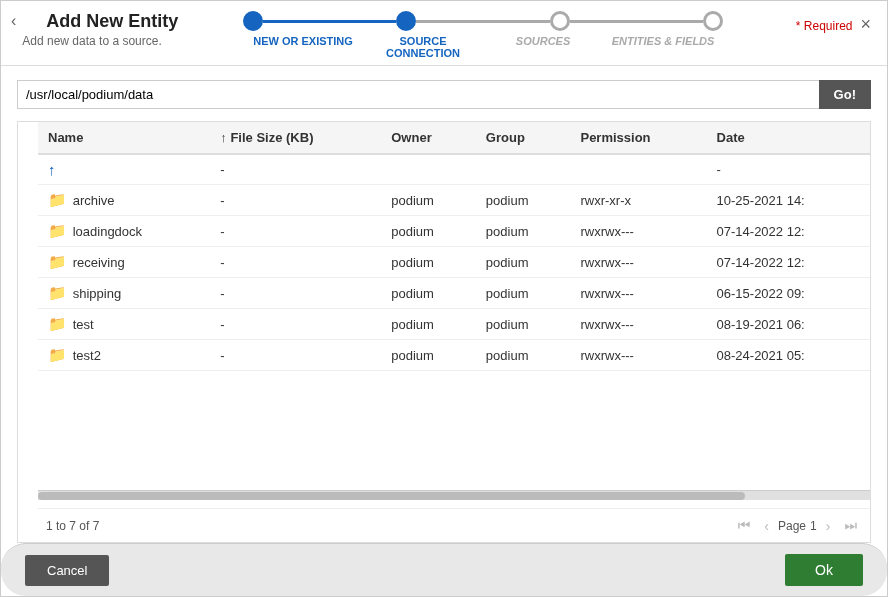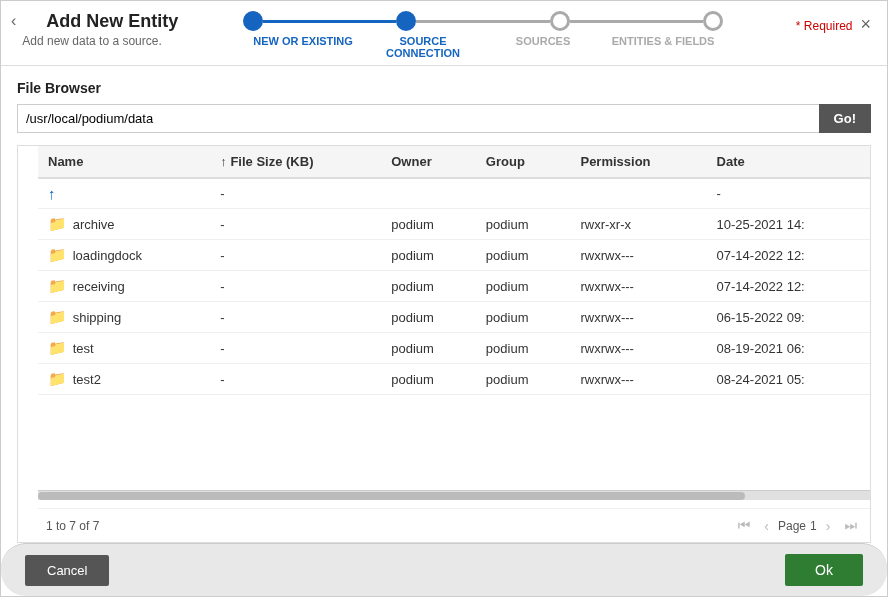--- a/index.html
+++ b/index.html
@@ -110,20 +110,21 @@
       font-size: 11px;
       font-weight: bold;
       text-align: center;
       flex: 1;
     }
     .step-label.active {
       color: #1565c0;
     }
     .step-label.inactive {
       color: #aaa;
+      font-style: italic;
     }
     .required-note {
       font-size: 12px;
       color: #c00;
       white-space: nowrap;
       padding-top: 8px;
       padding-left: 8px;
     }
     .close-btn {
       background: none;
@@ -325,21 +326,20 @@
         <span class="step-label active">SOURCE CONNECTION</span>
         <span class="step-label inactive">SOURCES</span>
         <span class="step-label inactive">ENTITIES &amp; FIELDS</span>
       </div>
     </div>
     <span class="required-note">* Required</span>
     <button class="close-btn">×</button>
   </div>
 
   <div class="dialog-content">
-    <div class="file-browser-title">File Browser</div>
     <div class="path-bar">
       <input class="path-input" type="text" value="/usr/local/podium/data" style="">
       <button class="go-btn">Go!</button>
     </div>
     <div class="table-wrapper">
       <div class="table-scroll">
         <table>
           <thead>
             <tr>
               <th>Name</th>

